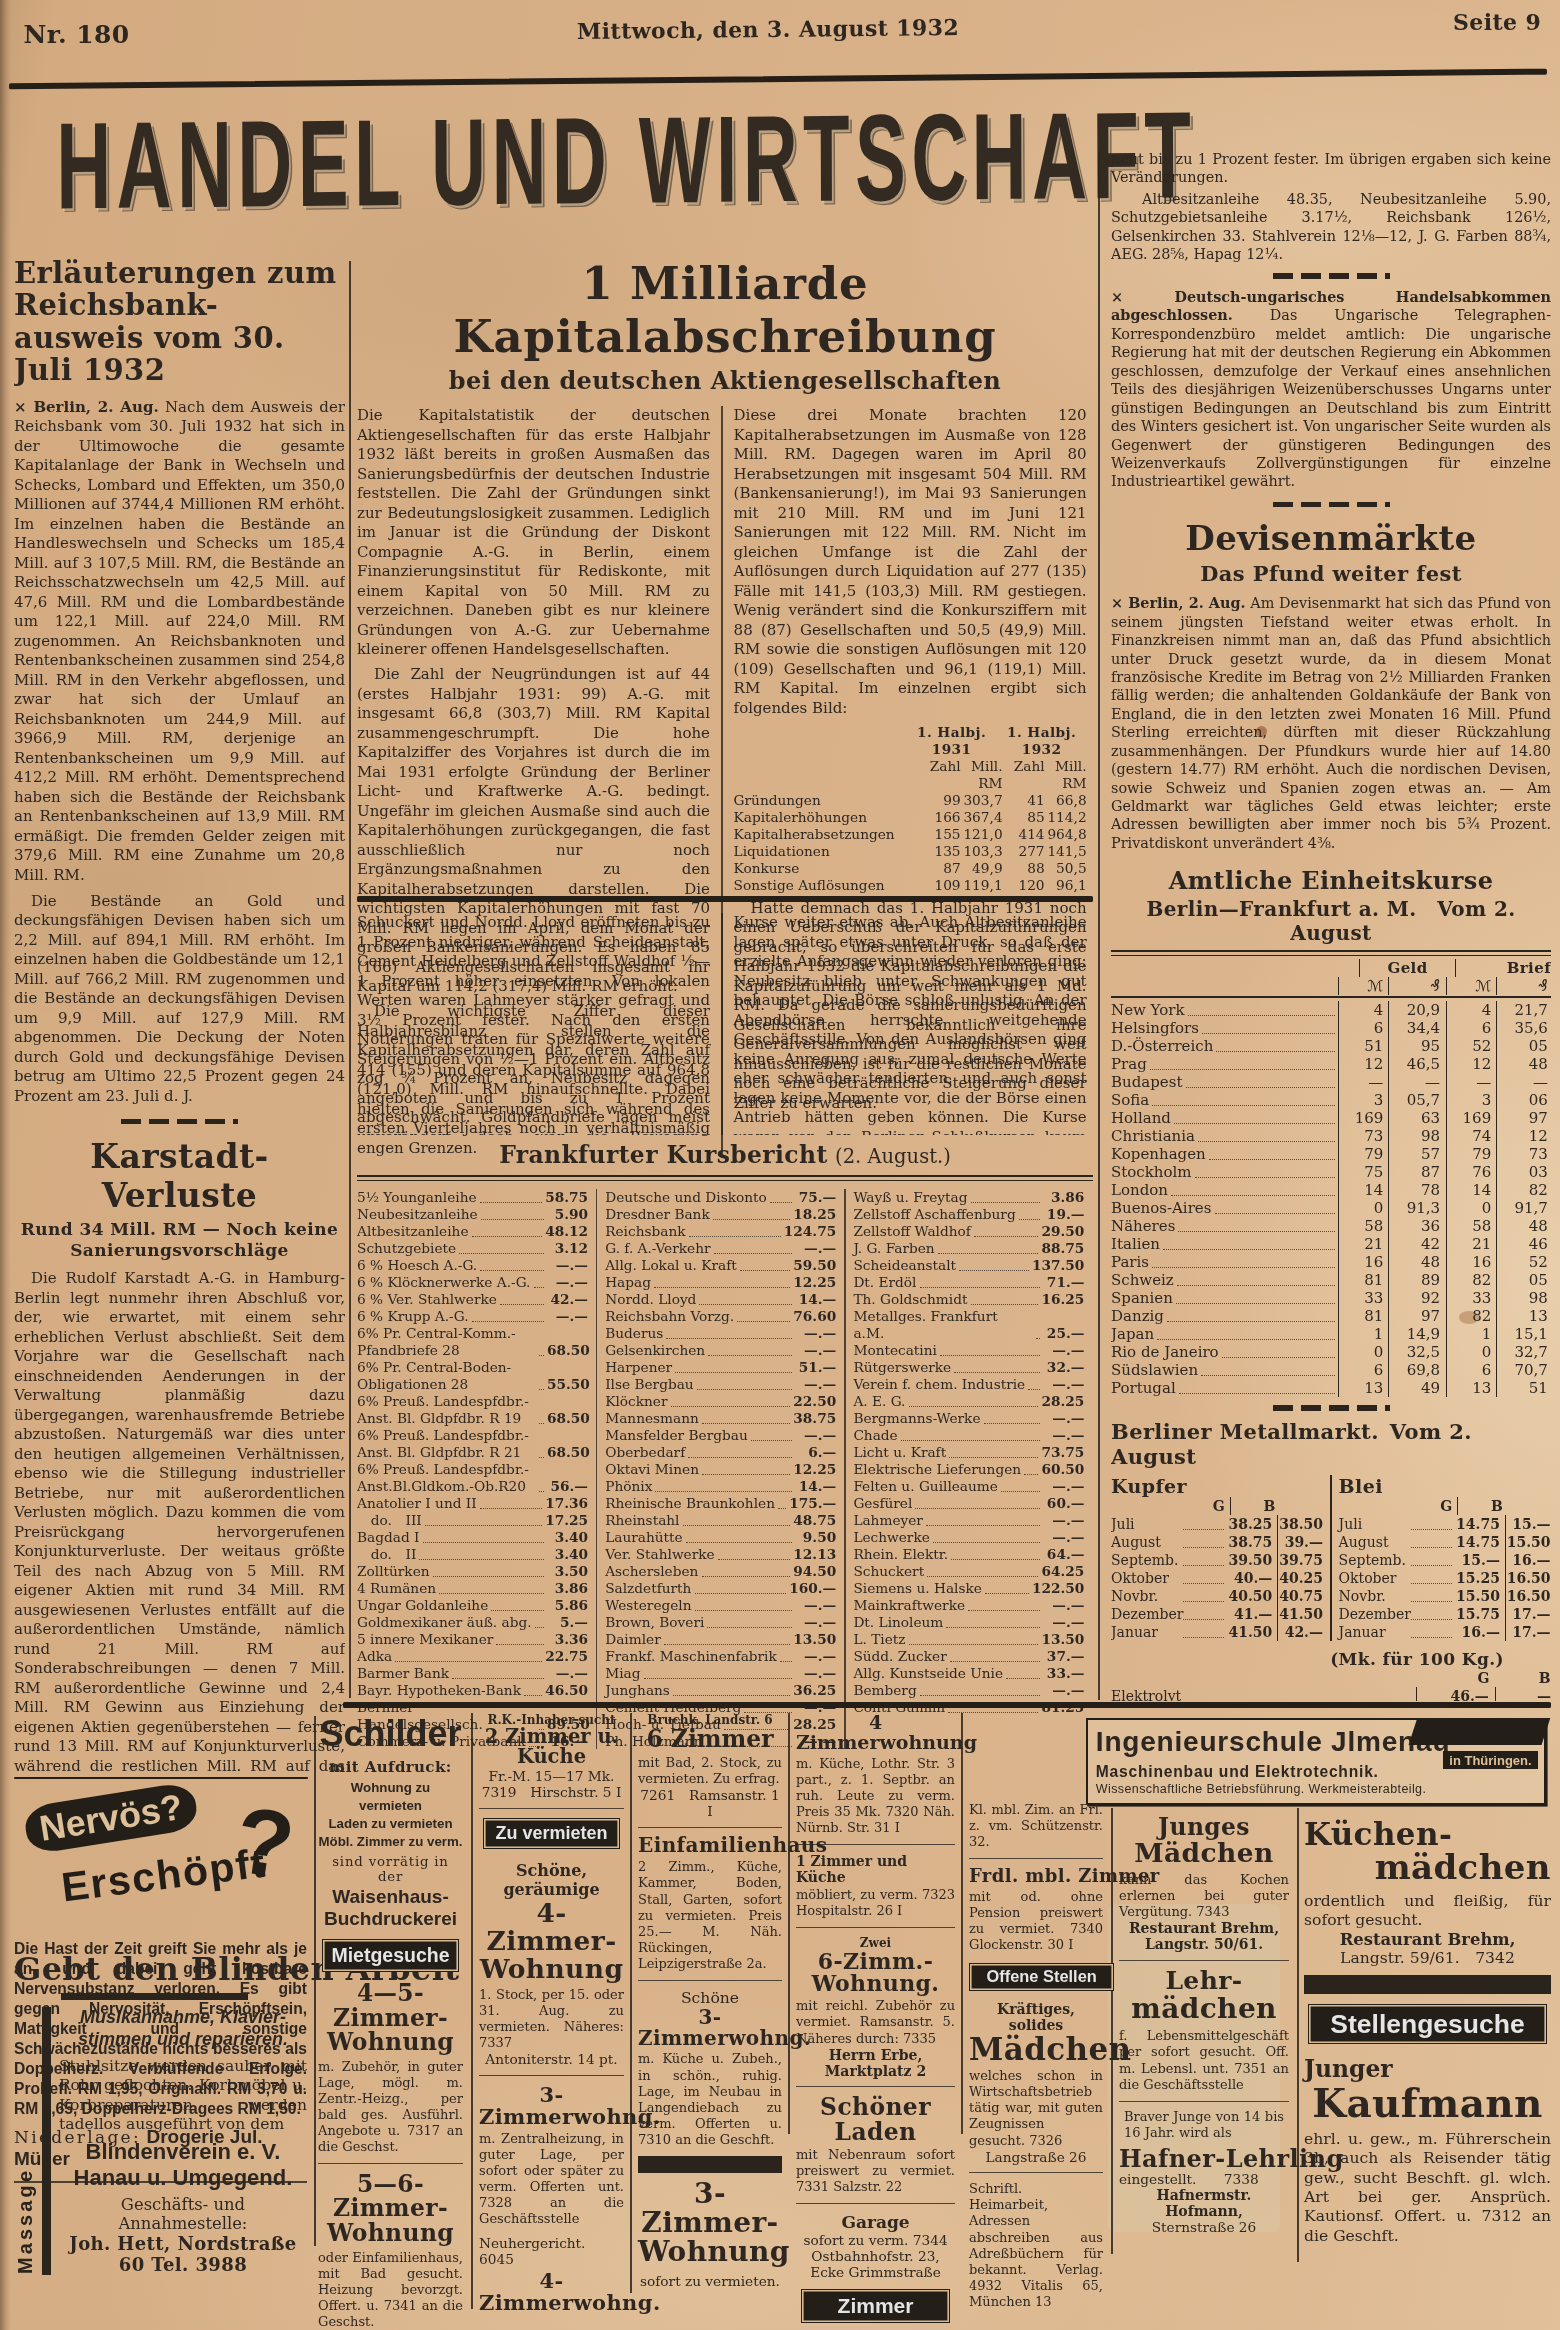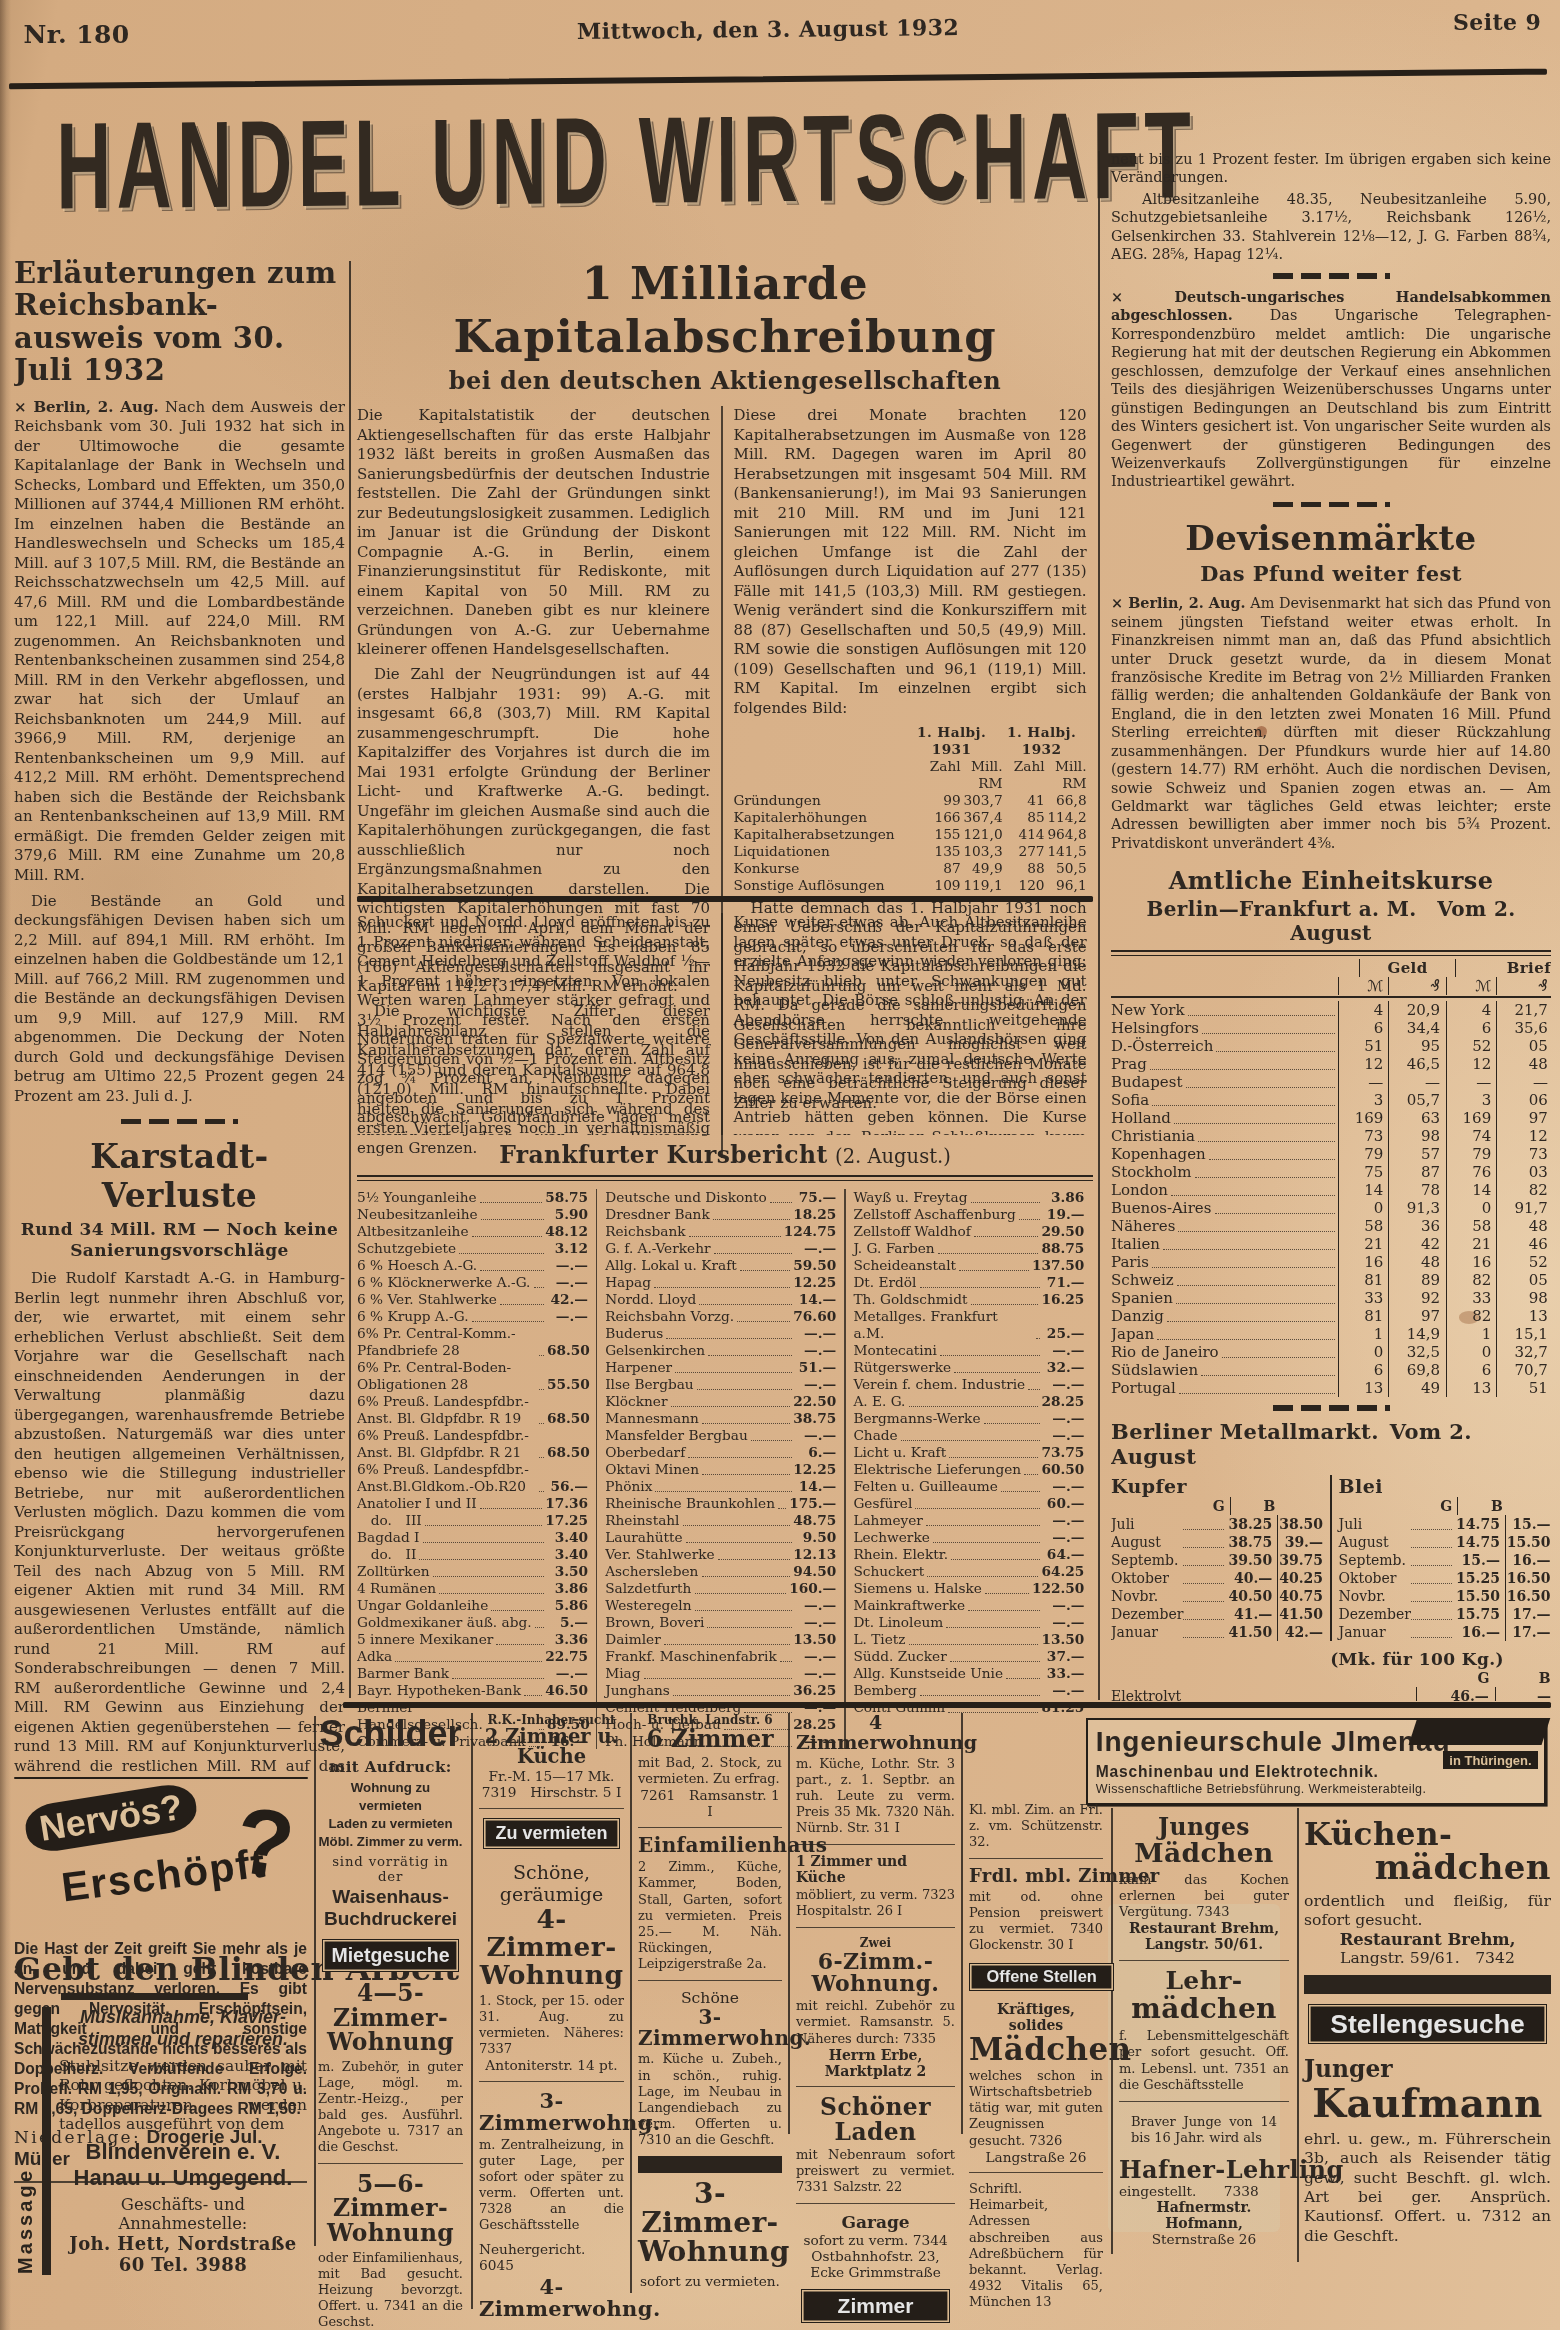--- a/index.html
+++ b/index.html
@@ -1217,21 +1217,21 @@
 <div class="abs" style="left:479px;top:1713px;width:145px">
   <div class="ad">
     <div class="ad-pre">R.K.-Inhaber sucht</div>
     <div class="ad-t2">2 Zimmer u. Küche</div>
     <div class="ad-f">Fr.-M. 15—17 Mk.</div>
     <div class="ad-f">7319 Hirschstr. 5 I</div>
   </div>
   <div class="thinr"></div>
   <span class="badge" style="font-size:18px">Zu vermieten</span>
   <div class="ad" style="margin-top:12.5px">
-    <div class="ad-pre" style="font-weight:normal;font-size:19px">Schöne, geräumige</div>
+    <div class="ad-pre" style="font-weight:bold;font-size:16px">Schöne, geräumige</div>
     <div class="ad-t" style="font-size:26.5px">4-Zimmer-</div>
     <div class="ad-t" style="font-size:26.5px">Wohnung</div>
     <p class="ad-b" style="margin:4.7px 0 0">1. Stock, per 15. oder 31. Aug. zu vermieten. Näheres: 7337</p>
     <div class="ad-f">Antoniterstr. 14 pt.</div>
   </div>
   <div class="thinr"></div>
   <div class="ad">
     <div class="ad-t" style="font-size:21px">3-Zimmerwohng.</div>
     <p class="ad-b" style="margin:3.1px 0 0">m. Zentralheizung, in guter Lage, per sofort oder später zu verm. Offerten unt. 7328 an die Geschäftsstelle</p>
   </div>
@@ -1333,21 +1333,21 @@
     <div class="ad-fb">Restaurant Brehm, Langstr. 50/61.</div>
   </div>
   <div class="thinr"></div>
   <div class="ad">
     <div class="ad-t" style="font-size:25px">Lehr-</div>
     <div class="ad-t" style="font-size:28px">mädchen</div>
     <p class="ad-b" style="margin:4.7px 0 0">f. Lebensmittelgeschäft per sofort gesucht. Off. m. Lebensl. unt. 7351 an die Geschäftsstelle</p>
   </div>
   <div class="thinr"></div>
   <div class="ad">
-    <p class="ad-b" style="margin:12px">Braver Junge von 14 bis 16 Jahr. wird als</p>
+    <p class="ad-b" style="margin:5px">Braver Junge von 14 bis 16 Jahr. wird als</p>
     <div class="ad-t" style="font-size:24px;white-space:nowrap">Hafner-Lehrling</div>
     <div class="ad-f" style="text-align:left">eingestellt.  7338</div>
     <div class="ad-fb">Hafnermstr. Hofmann,</div>
     <div class="ad-f">Sternstraße 26</div>
   </div>
 </div>
 
 <div class="abs" style="left:1304px;top:1818px;width:247px">
   <div class="ad">
     <div class="ad-t" style="font-size:31px;text-align:left">Küchen-</div>

